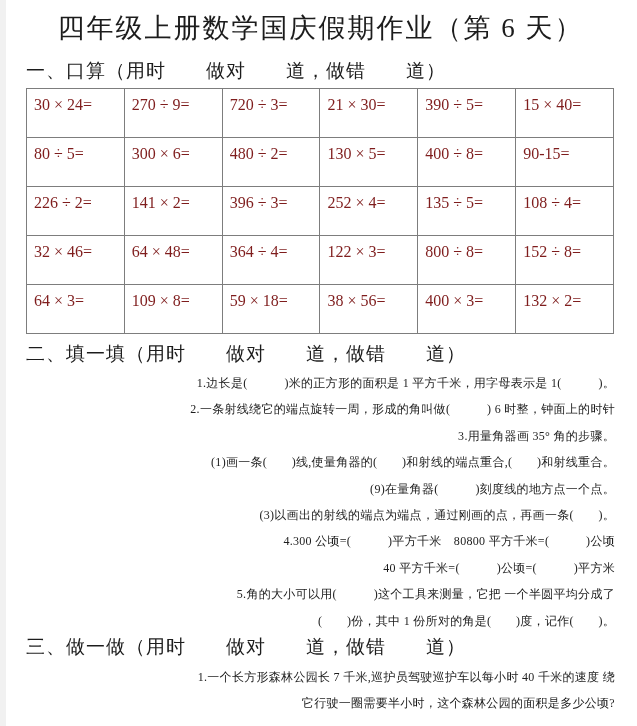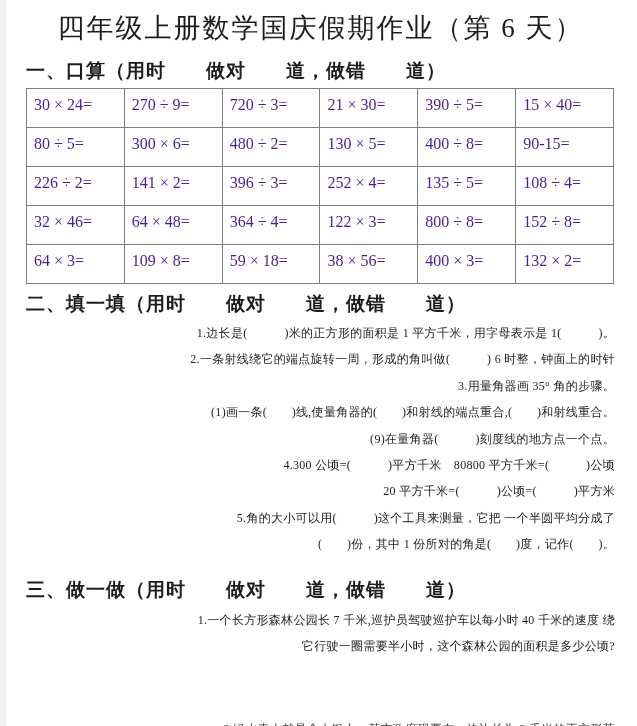--- a/index.html
+++ b/index.html
@@ -27,39 +27,39 @@
   .title {
     text-align: center;
     font-size: 27px;
     font-weight: 400;
     letter-spacing: 2px;
     margin: 4px 0 10px 0;
     line-height: 36px;
   }
   .section-heading {
     font-size: 19px;
-    font-weight: 700;
+    font-weight: 400;
     letter-spacing: 1px;
     line-height: 26px;
     margin: 0;
   }
   .heading-1 { margin-top: 12px; margin-bottom: 4px; }
   .heading-2 { margin-top: 7px; margin-bottom: 3px; }
-  .heading-3 { margin-top: 19px; margin-bottom: 4px; }
+  .heading-3 { margin-top: 0; margin-bottom: 4px; }
   table.oral-table {
     width: 588px;
     border-collapse: collapse;
     table-layout: fixed;
   }
   table.oral-table td {
     border: 1px solid #7d7d7d;
     height: 32px;
-    padding: 0 2px 6px 7px;
+    padding: 0 2px 16px 7px;
     font-size: 16px;
-    color: #4c1d95;
+    color: #7f1d1d;
     white-space: nowrap;
     overflow: hidden;
   }
   .line {
     margin: 0;
     font-size: 12px;
     line-height: 26.4px;
     letter-spacing: 0.3px;
     white-space: nowrap;
     text-align: right;
@@ -125,22 +125,23 @@
   </tbody>
     </table>
 
   <div class="section-heading heading-2">二、填一填（用时　　做对　　道，做错　　道）</div>
 
   <p class="line">1.边长是(　　　)米的正方形的面积是 1 平方千米，用字母表示是 1(　　　)。</p>
   <p class="line">2.一条射线绕它的端点旋转一周，形成的角叫做(　　　) 6 时整，钟面上的时针</p>
   <p class="line">3.用量角器画 35° 角的步骤。</p>
   <p class="line">(1)画一条(　　)线,使量角器的(　　)和射线的端点重合,(　　)和射线重合。</p>
   <p class="line">(9)在量角器(　　　)刻度线的地方点一个点。</p>
+  <p class="line">(3)以画出的射线的端点为端点，通过刚画的点，再画一条(　　)。</p>
   <p class="line">4.300 公顷=(　　　)平方千米　80800 平方千米=(　　　)公顷</p>
-  <p class="line">20 平方千米=(　　　)公顷=(　　　)平方米</p>
+  <p class="line">40 平方千米=(　　　)公顷=(　　　)平方米</p>
   <p class="line">5.角的大小可以用(　　　)这个工具来测量，它把 一个半圆平均分成了</p>
   <p class="line">(　　)份，其中 1 份所对的角是(　　)度，记作(　　)。</p>
 
   <div class="section-heading heading-3">三、做一做（用时　　做对　　道，做错　　道）</div>
 
   <p class="line">1.一个长方形森林公园长 7 千米,巡护员驾驶巡护车以每小时 40 千米的速度 绕</p>
   <p class="line">它行驶一圈需要半小时，这个森林公园的面积是多少公顷?</p>
 
   <p class="line partial-line">2.绿水青山就是金山银山。某市政府现要在一块边长为 2 千米的正方形荒</p>
 

